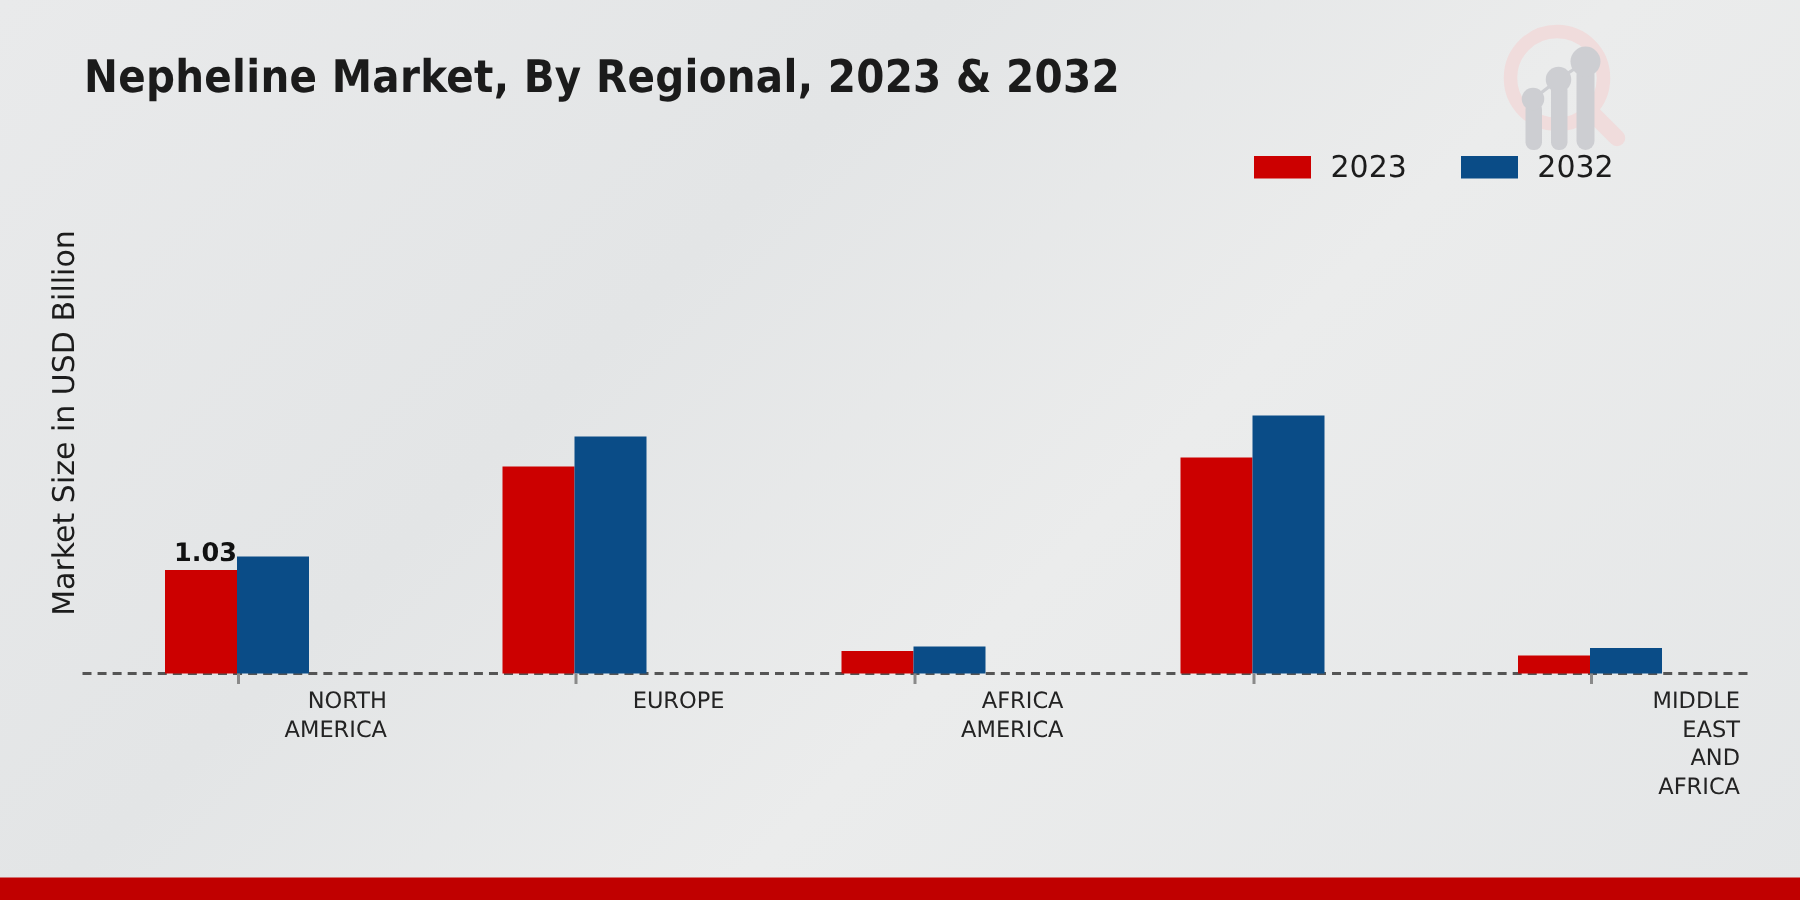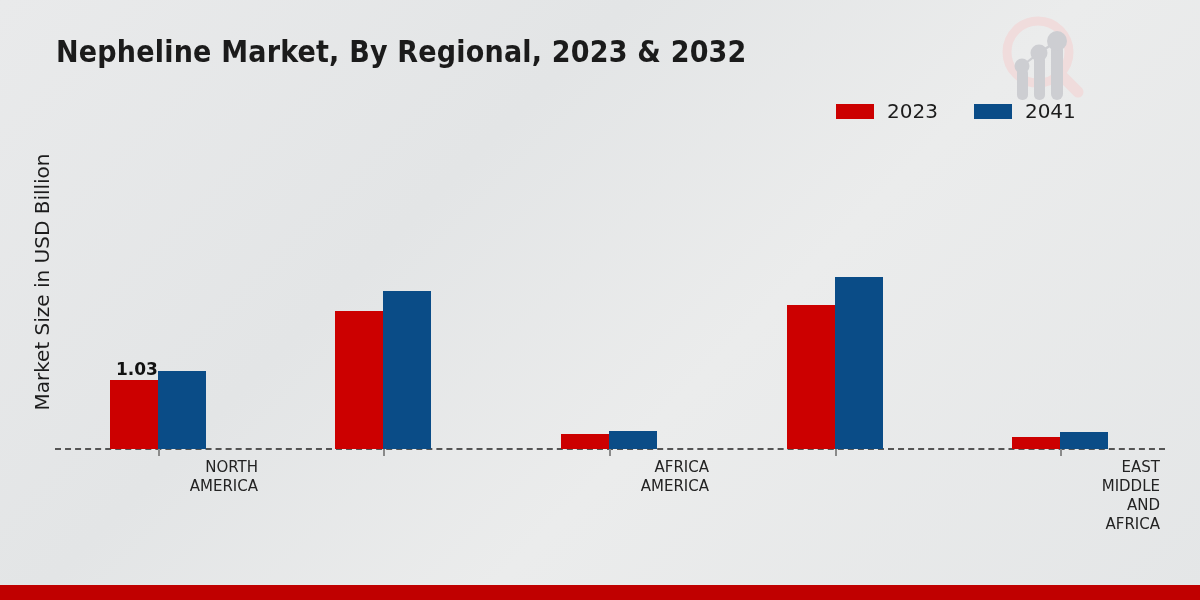--- a/index.html
+++ b/index.html
@@ -185,21 +185,21 @@
 
   <div id="y-axis-title">Market Size in USD Billion</div>
 
   <div id="legend">
     <div class="legend-item">
       <span class="legend-swatch" style="background:#cc0000"></span>
       <span class="legend-label">2023</span>
     </div>
     <div class="legend-item">
       <span class="legend-swatch" style="background:#0a4c87"></span>
-      <span class="legend-label">2041</span>
+      <span class="legend-label">2032</span>
     </div>
   </div>
 
   <div id="plot">
     <div class="baseline"></div>
 
   <div class="group" style="left: 110px;">
         <div class="bars">
           <div class="bar red" title="2023: 1.03" style="height: 69px; background: rgb(204, 0, 0);"></div>
           <div class="bar blue" title="2032: 1.16" style="height: 78px; background: rgb(10, 76, 135);"></div>
@@ -211,20 +211,23 @@
         <div>NORTH</div>
         <div>AMERICA</div>
       </div>
       <div class="group" style="left: 335px;">
         <div class="bars">
           <div class="bar red" title="2023: 2.06" style="height: 138px; background: rgb(204, 0, 0);"></div>
           <div class="bar blue" title="2032: 2.36" style="height: 158px; background: rgb(10, 76, 135);"></div>
         </div>
       </div>
       <div class="tick" style="left: 383px;"></div>
+      <div class="cat-label" style="left: 383px;">
+        <div>EUROPE</div>
+      </div>
       <div class="group" style="left: 561px;">
         <div class="bars">
           <div class="bar red" title="2023: 0.22" style="height: 15px; background: rgb(204, 0, 0);"></div>
           <div class="bar blue" title="2032: 0.27" style="height: 18px; background: rgb(10, 76, 135);"></div>
         </div>
       </div>
       <div class="tick" style="left: 609px;"></div>
       <div class="cat-label" style="left: 609px;">
         <div>AFRICA</div>
         <div>AMERICA</div>
@@ -237,22 +240,22 @@
       </div>
       <div class="tick" style="left: 835px;"></div>
       <div class="group" style="left: 1012px;">
         <div class="bars">
           <div class="bar red" title="2023: 0.18" style="height: 12px; background: rgb(204, 0, 0);"></div>
           <div class="bar blue" title="2032: 0.25" style="height: 17px; background: rgb(10, 76, 135);"></div>
         </div>
       </div>
       <div class="tick" style="left: 1060px;"></div>
       <div class="cat-label" style="left: 1060px;">
+        <div>MIDDLE</div>
         <div>EAST</div>
-        <div>MIDDLE</div>
         <div>AND</div>
         <div>AFRICA</div>
       </div>
     </div>
 
   <div id="bottom-stripe"></div>
 
 </div>
 
 </body></html>

